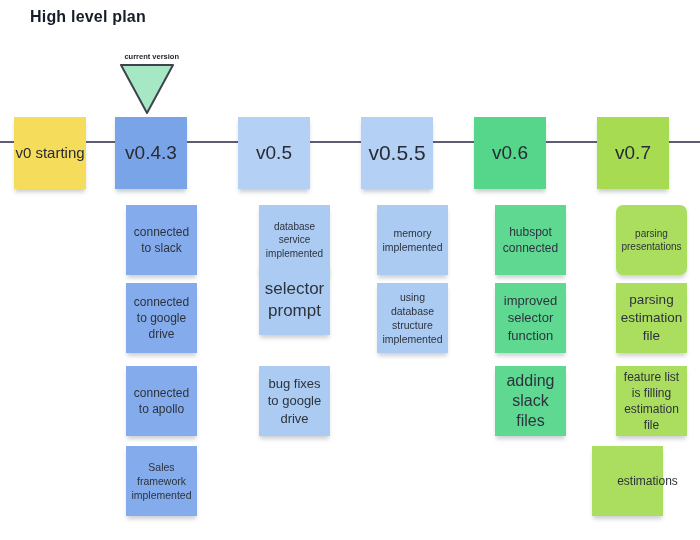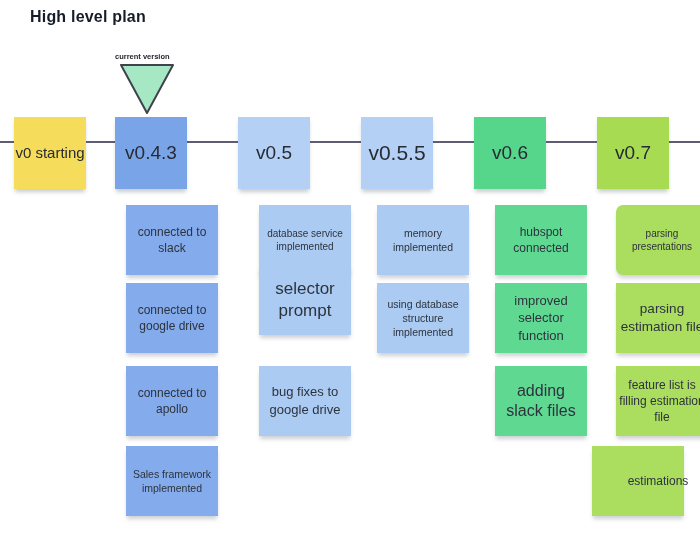--- a/index.html
+++ b/index.html
@@ -20,21 +20,21 @@
 
   .timeline-line {
     position: absolute; left: 0; top: 141px;
     width: 700px; height: 2px;
     background: var(--c-line, #5C5C72);
     z-index: 0;
   }
 
   .marker {
     position: absolute; left: 115px; top: 52px; width: 64px;
-    text-align: left; z-index: 2;
+    text-align: right; z-index: 2;
   }
   .marker-label {
     font-size: 7.5px; font-weight: bold; color: #23262E;
     margin-bottom: 2px; white-space: nowrap;
   }
   .marker svg { display: block; margin: 0 auto; }
 
   .card {
     position: absolute; top: 117px; width: 72px; height: 72px;
     display: flex; align-items: center; justify-content: center;
@@ -48,21 +48,21 @@
   .bg-blue      { background: var(--c-blue, #79A4E8); }
   .bg-lightblue { background: var(--c-lightblue, #B4D0F5); }
   .bg-green     { background: var(--c-green, #55D68A); }
   .bg-lime      { background: var(--c-lime, #A6DB52); }
   .bg-noteblue      { background: var(--c-noteblue, #84ABEB); }
   .bg-notelightblue { background: var(--c-notelightblue, #ABCBF3); }
   .bg-notegreen     { background: var(--c-notegreen, #5FD992); }
   .bg-notelime      { background: var(--c-notelime, #ABDD5F); }
 
   .note {
-    position: absolute; width: 92px; height: 70px;
+    position: absolute; width: 71px; height: 70px;
     display: flex; align-items: center; justify-content: center;
     text-align: center; padding: 3px; z-index: 1;
     color: #2d333d; line-height: 1.35;
     box-shadow: 0 4px 4px -1px rgba(80,85,100,0.28);
   }
   .s10 { font-size: 10px; }
   .s11 { font-size: 10.5px; }
   .s12 { font-size: 12px; }
   .s13 { font-size: 13px; }
   .s14 { font-size: 13.5px; }

